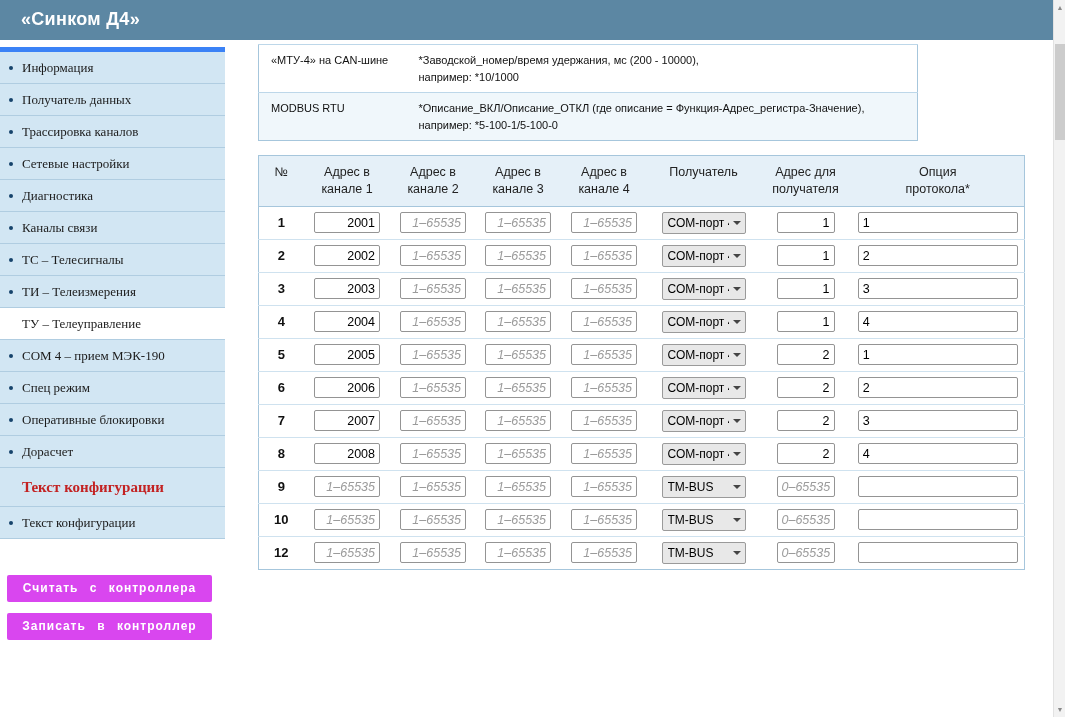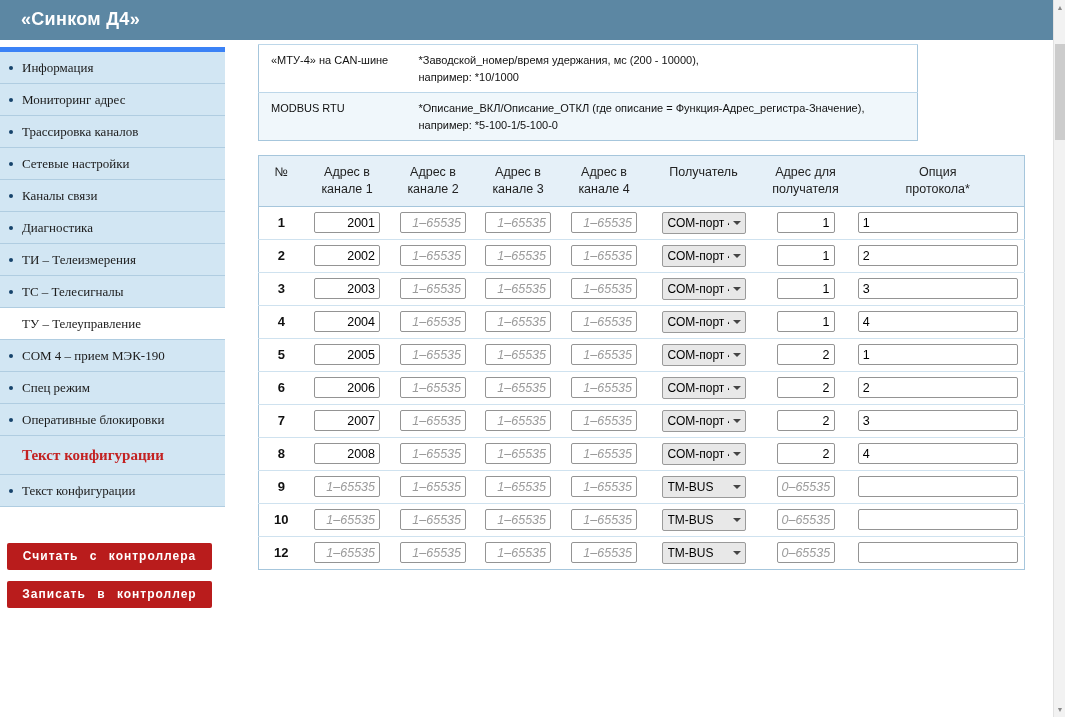--- a/index.html
+++ b/index.html
@@ -15,21 +15,21 @@
   .sidebar { position: absolute; left: 0; top: 47px; width: 225px; }
   .menu { border-top: 5px solid #3b82f6; font-family: Liberation Serif, serif; }
   .side-item { position: relative; display: flex; align-items: center; height: 32px; padding-left: 22px;
                background: #d2e6f3; border-bottom: 1px solid #b0cde1; font-size: 13px; color: #1b1b1b; cursor: pointer; }
   .side-item[data-variant="section"] { height: 39px; color: #c32222; font-size: 15px; font-weight: bold; }
   .side-item[data-variant="selected"] { background: #fff; }
   .bullet { position: absolute; left: 9px; width: 4px; height: 4px; border-radius: 50%; background: #16436b; }
   .side-label { white-space: nowrap; }
 
   .side-buttons { padding: 36px 0 0 7px; }
-  .ctrl-btn { display: block; width: 205px; margin-bottom: 11px; padding: 6px 0 7px; background: #b91c1c; color: #fff;
+  .ctrl-btn { display: block; width: 205px; margin-bottom: 11px; padding: 6px 0 7px; background: #d946ef; color: #fff;
               border: none; border-radius: 2px; font-family: inherit; font-size: 12px; font-weight: bold;
               letter-spacing: 1px; word-spacing: 7px; text-align: center; cursor: pointer; }
 
   
   .content { position: absolute; left: 225px; top: 40px; width: 828px; height: 677px; background: #fff; overflow: hidden; }
   table { border-collapse: collapse; }
 
   .proto { margin: 4px 0 0 33px; width: 660px; border: 1px solid #a6c6dc; table-layout: fixed; }
   .proto td { border-top: 1px solid #bdd7e9; vertical-align: top; padding: 7px 10px; font-size: 11px; line-height: 1.5; color: #111; }
   .proto td.proto-name { width: 150px; padding-left: 12px; }
@@ -73,75 +73,79 @@
   <div class="sidebar">
     <div class="menu">
 
         <div class="side-item" data-variant="item">
           <span class="bullet"></span>
           <span class="side-label">Информация</span>
         </div>
 
         <div class="side-item" data-variant="item">
           <span class="bullet"></span>
-          <span class="side-label">Мониторинг адрес</span>
+          <span class="side-label">Получатель данных</span>
         </div>
 
         <div class="side-item" data-variant="item">
           <span class="bullet"></span>
           <span class="side-label">Трассировка каналов</span>
         </div>
 
 
 
         <div class="side-item" data-variant="item">
           <span class="bullet"></span>
           <span class="side-label">Сетевые настройки</span>
         </div>
 
         <div class="side-item" data-variant="item">
           <span class="bullet"></span>
+          <span class="side-label">Диагностика</span>
+        </div>
+
+        <div class="side-item" data-variant="item">
+          <span class="bullet"></span>
           <span class="side-label">Каналы связи</span>
         </div>
 
         <div class="side-item" data-variant="item">
           <span class="bullet"></span>
-          <span class="side-label">Диагностика</span>
+          <span class="side-label">ТС – Телесигналы</span>
         </div>
 
         <div class="side-item" data-variant="item">
           <span class="bullet"></span>
           <span class="side-label">ТИ – Телеизмерения</span>
         </div>
 
-        <div class="side-item" data-variant="item">
-          <span class="bullet"></span>
-          <span class="side-label">ТС – Телесигналы</span>
-        </div>
-
         <div class="side-item" data-variant="selected">
 
           <span class="side-label">ТУ – Телеуправление</span>
         </div>
 
         <div class="side-item" data-variant="item">
           <span class="bullet"></span>
           <span class="side-label">СОМ 4 – прием МЭК-190</span>
         </div>
 
         <div class="side-item" data-variant="item">
           <span class="bullet"></span>
           <span class="side-label">Спец режим</span>
         </div>
 
         <div class="side-item" data-variant="item">
           <span class="bullet"></span>
           <span class="side-label">Оперативные блокировки</span>
         </div>
 
+        <div class="side-item" data-variant="item">
+          <span class="bullet"></span>
+          <span class="side-label">Дорасчет</span>
+        </div>
 
         <div class="side-item" data-variant="section">
 
           <span class="side-label">Текст конфигурации</span>
         </div>
 
         <div class="side-item" data-variant="item">
           <span class="bullet"></span>
           <span class="side-label">Текст конфигурации</span>
         </div>

